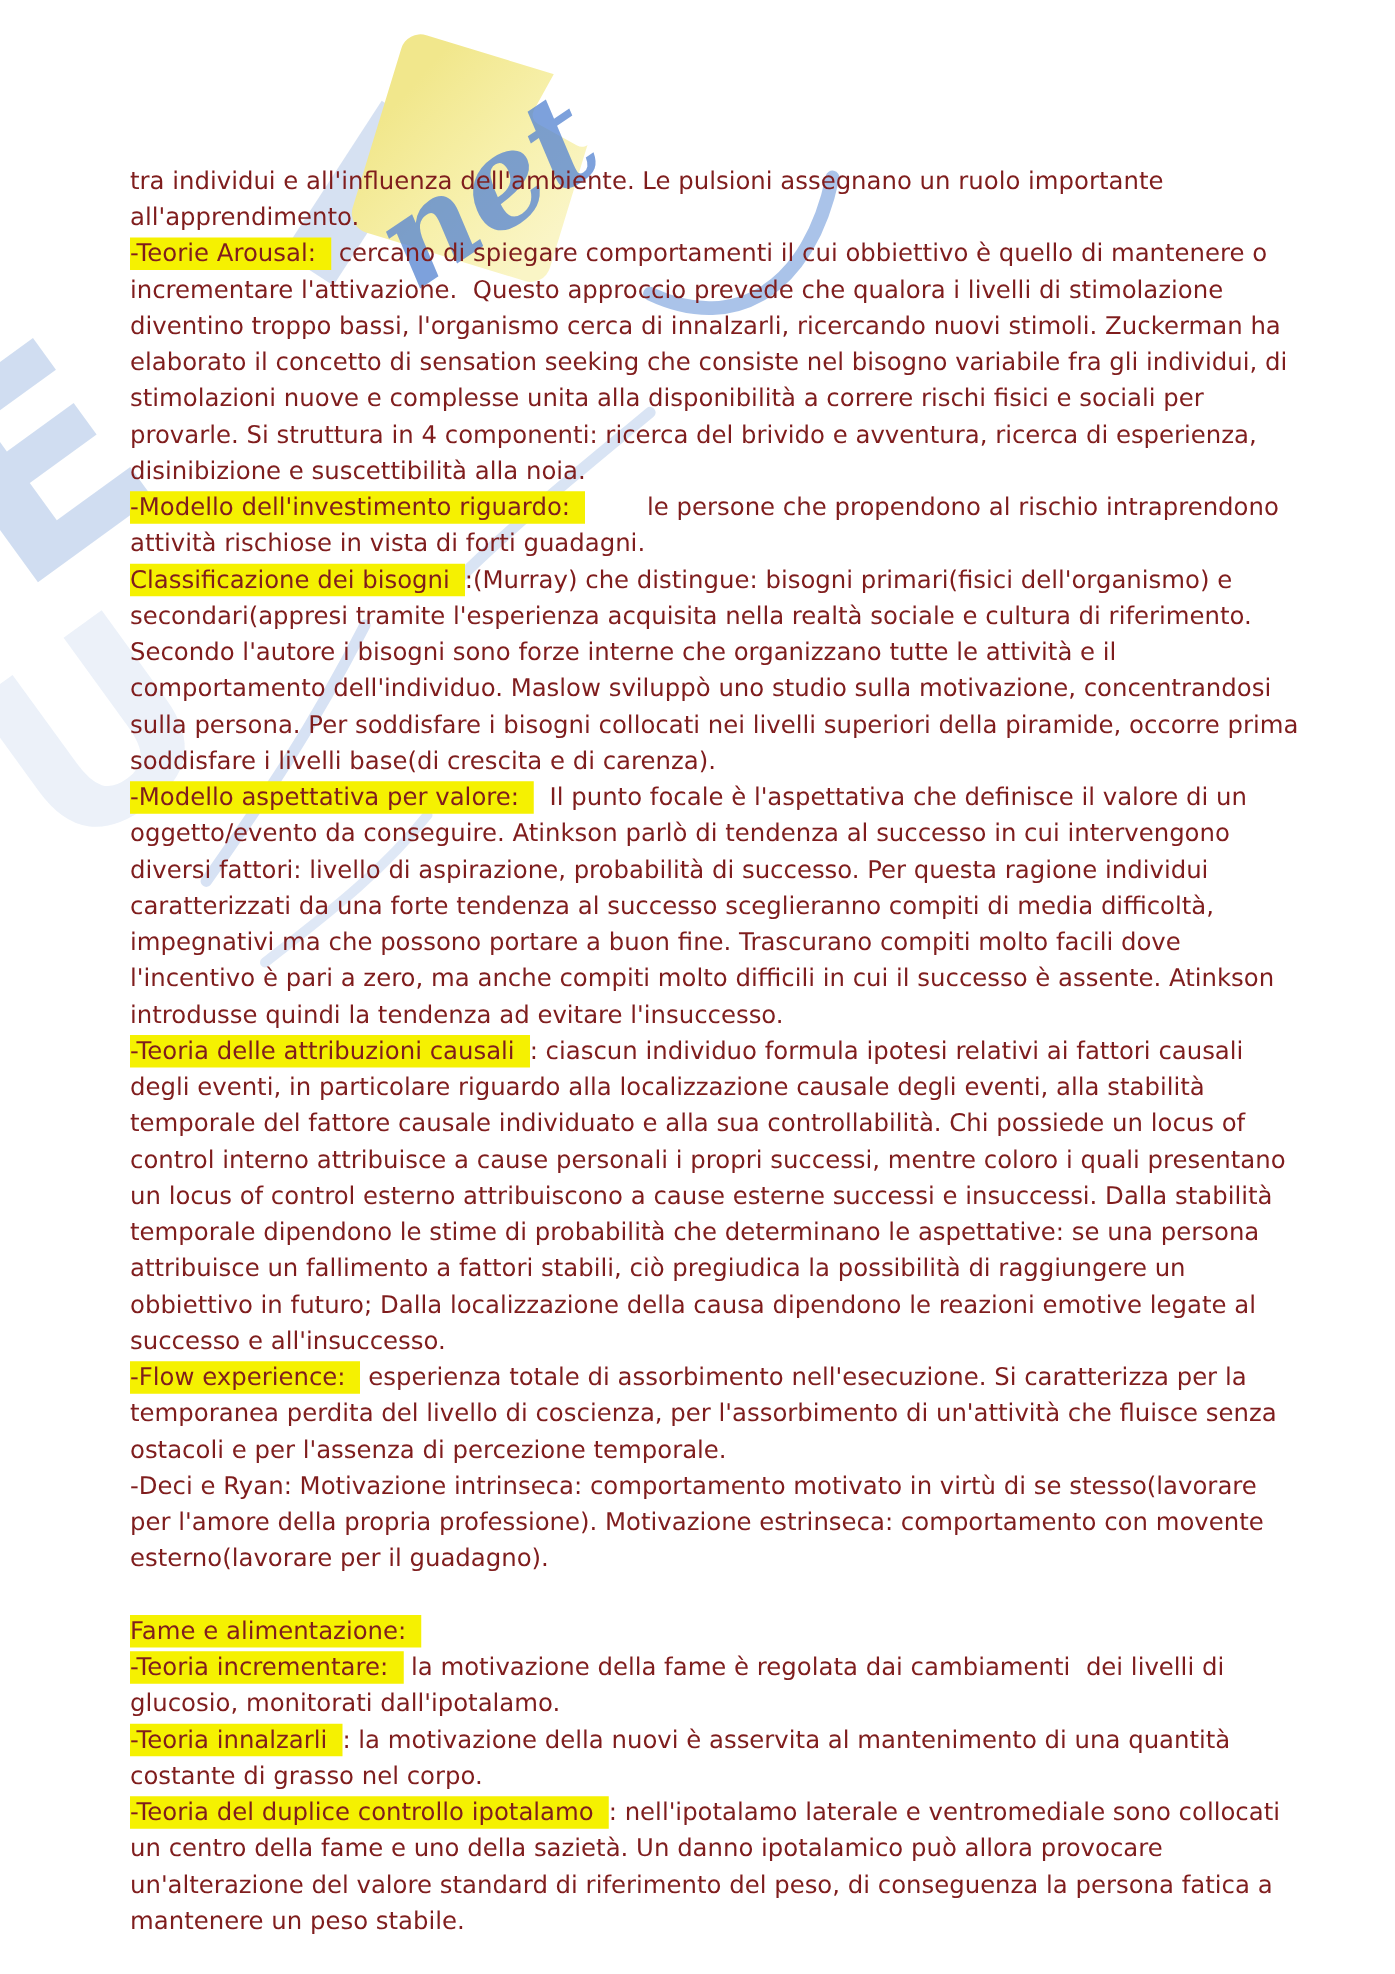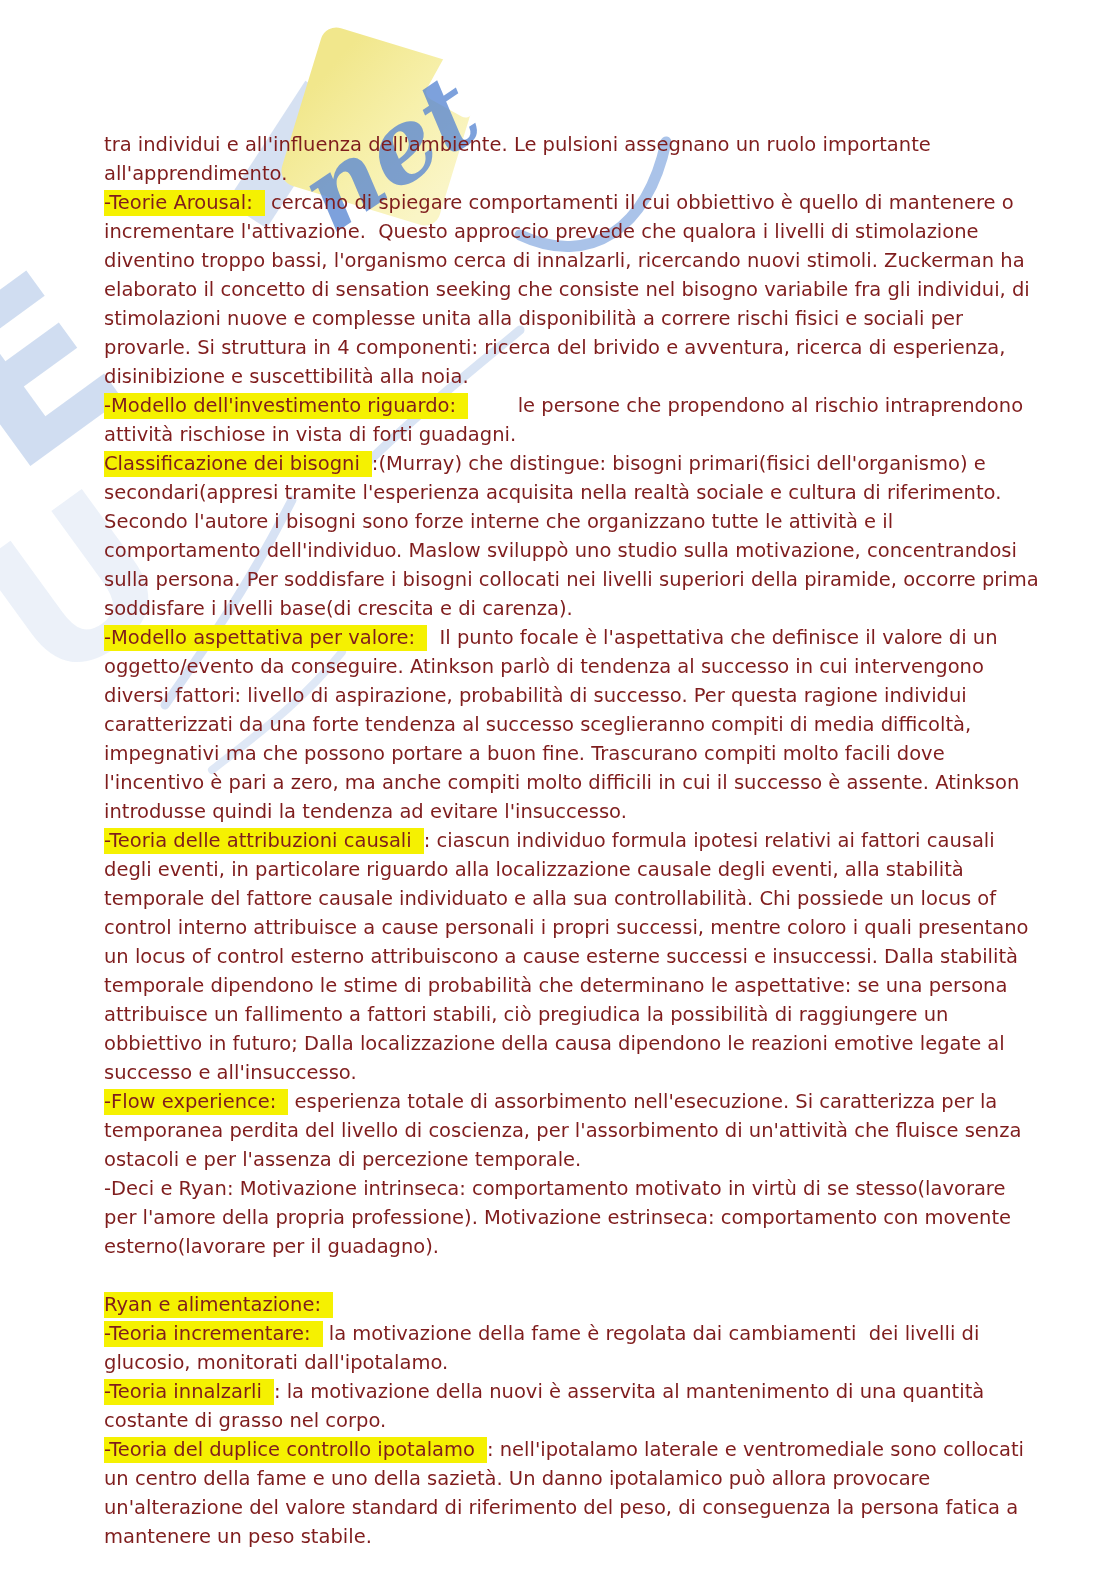--- a/index.html
+++ b/index.html
@@ -141,19 +141,19 @@
   <div class="text-block" id="doc">
       <p><span>tra individui e all'influenza dell'ambiente. Le pulsioni assegnano un ruolo importante all'apprendimento.</span></p>
       <p><mark class="hl">-Teorie Arousal:</mark><span> cercano di spiegare comportamenti il cui obbiettivo è quello di mantenere o incrementare l'attivazione.  Questo approccio prevede che qualora i livelli di stimolazione diventino troppo bassi, l'organismo cerca di innalzarli, ricercando nuovi stimoli. Zuckerman ha elaborato il concetto di sensation seeking che consiste nel bisogno variabile fra gli individui, di stimolazioni nuove e complesse unita alla disponibilità a correre rischi fisici e sociali per provarle. Si struttura in 4 componenti: ricerca del brivido e avventura, ricerca di esperienza, disinibizione e suscettibilità alla noia.</span></p>
       <p><mark class="hl">-Modello dell'investimento riguardo:</mark><span>        le persone che propendono al rischio intraprendono attività rischiose in vista di forti guadagni.</span></p>
       <p><mark class="hl">Classificazione dei bisogni</mark><span>:(Murray) che distingue: bisogni primari(fisici dell'organismo) e secondari(appresi tramite l'esperienza acquisita nella realtà sociale e cultura di riferimento. Secondo l'autore i bisogni sono forze interne che organizzano tutte le attività e il comportamento dell'individuo. Maslow sviluppò uno studio sulla motivazione, concentrandosi sulla persona. Per soddisfare i bisogni collocati nei livelli superiori della piramide, occorre prima soddisfare i livelli base(di crescita e di carenza).</span></p>
       <p><mark class="hl">-Modello aspettativa per valore:</mark><span>  Il punto focale è l'aspettativa che definisce il valore di un oggetto/evento da conseguire. Atinkson parlò di tendenza al successo in cui intervengono diversi fattori: livello di aspirazione, probabilità di successo. Per questa ragione individui caratterizzati da una forte tendenza al successo sceglieranno compiti di media difficoltà, impegnativi ma che possono portare a buon fine. Trascurano compiti molto facili dove l'incentivo è pari a zero, ma anche compiti molto difficili in cui il successo è assente. Atinkson introdusse quindi la tendenza ad evitare l'insuccesso.</span></p>
       <p><mark class="hl">-Teoria delle attribuzioni causali</mark><span>: ciascun individuo formula ipotesi relativi ai fattori causali degli eventi, in particolare riguardo alla localizzazione causale degli eventi, alla stabilità temporale del fattore causale individuato e alla sua controllabilità. Chi possiede un locus of control interno attribuisce a cause personali i propri successi, mentre coloro i quali presentano un locus of control esterno attribuiscono a cause esterne successi e insuccessi. Dalla stabilità temporale dipendono le stime di probabilità che determinano le aspettative: se una persona attribuisce un fallimento a fattori stabili, ciò pregiudica la possibilità di raggiungere un obbiettivo in futuro; Dalla localizzazione della causa dipendono le reazioni emotive legate al successo e all'insuccesso.</span></p>
       <p><mark class="hl">-Flow experience:</mark><span> esperienza totale di assorbimento nell'esecuzione. Si caratterizza per la temporanea perdita del livello di coscienza, per l'assorbimento di un'attività che fluisce senza ostacoli e per l'assenza di percezione temporale.</span></p>
       <p><span>-Deci e Ryan: Motivazione intrinseca: comportamento motivato in virtù di se stesso(lavorare per l'amore della propria professione). Motivazione estrinseca: comportamento con movente esterno(lavorare per il guadagno).</span></p>
       <div class="spacer"></div>
-      <p><mark class="hl">Ryan e alimentazione:</mark></p>
+      <p><mark class="hl">Fame e alimentazione:</mark></p>
       <p><mark class="hl">-Teoria incrementare:</mark><span> la motivazione della fame è regolata dai cambiamenti  dei livelli di glucosio, monitorati dall'ipotalamo.</span></p>
       <p><mark class="hl">-Teoria innalzarli</mark><span>: la motivazione della nuovi è asservita al mantenimento di una quantità costante di grasso nel corpo.</span></p>
       <p><mark class="hl">-Teoria del duplice controllo ipotalamo</mark><span>: nell'ipotalamo laterale e ventromediale sono collocati un centro della fame e uno della sazietà. Un danno ipotalamico può allora provocare un'alterazione del valore standard di riferimento del peso, di conseguenza la persona fatica a mantenere un peso stabile.</span></p>
     </div>
 
 </div>
 
 </body></html>

